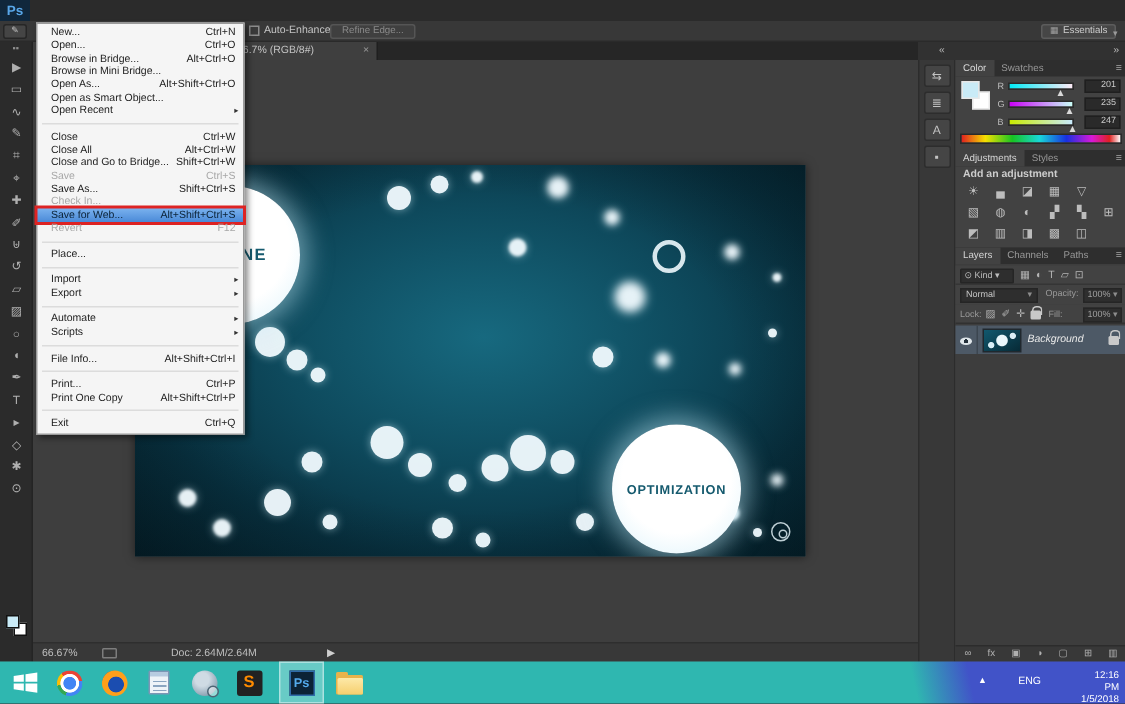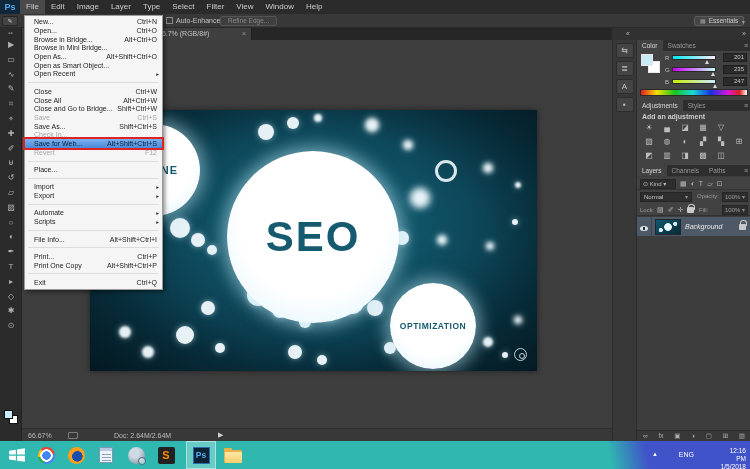--- a/index.html
+++ b/index.html
@@ -58,21 +58,21 @@
   #artboard::after { content:""; position:absolute; inset:0;
     background:radial-gradient(ellipse at 50% 48%, transparent 55%, rgba(2,15,20,.45) 100%); }
   .bubble { position:absolute; border-radius:50%;
     background:radial-gradient(circle at 50% 42%, #ffffff 55%, #eef9fd 76%, #cdeaf5 92%, #b7e1ef 100%);
     box-shadow:0 0 16px 5px rgba(195,238,252,.5); display:flex; align-items:center; justify-content:center; z-index:3; }
   .bubble .bt { font-weight:bold; color:#155a6e; letter-spacing:1px; }
   #bubble-seo { left:137px; top:41px; width:172px; height:172px; }
   #bubble-seo .bt { font-size:42px; letter-spacing:2px; }
   #bubble-search { left:301px; top:8px; width:68px; height:68px; }
   #bubble-search .bt { font-size:10px; }
-  #bubble-opt { left:300px; top:173px; width:86px; height:86px; }
+  #bubble-opt { left:318px; top:173px; width:86px; height:86px; }
   #bubble-opt .bt { font-size:8.5px; letter-spacing:.5px; }
   #bubble-engine { left:18px; top:14px; width:92px; height:92px; }
   #bubble-engine .bt { font-size:11px; }
   .dot { position:absolute; border-radius:50%; background:#f2fbff; opacity:.95; z-index:2;
     box-shadow:0 0 6px rgba(215,245,255,.55); }
   #ring { position:absolute; left:345px; top:50px; width:22px; height:22px; border-radius:50%;
     border:3px solid #eef9fd; filter:blur(.4px); z-index:2; opacity:.9; }
   #watermark { position:absolute; left:424px; top:238px; width:13px; height:13px; border-radius:50%;
     border:1px solid rgba(235,250,255,.8); z-index:4; }
   #watermark::after { content:""; position:absolute; left:3.5px; top:3.5px; width:4px; height:4px;
@@ -201,32 +201,20 @@
   #tray .lang { position:absolute; right:56px; top:10px; font-size:7px; }
   #tray .clock { position:absolute; right:4px; top:6px; font-size:6.5px; text-align:right; line-height:8px; }
 </style>
 </head>
 <body>
 
 <div id="app">
 
   <div id="menubar">
     <div id="ps-logo">Ps</div>
-    <div id="menubar-items" style="display: flex;">
-        <div class="mb-item open">File</div>
-        <div class="mb-item">Edit</div>
-        <div class="mb-item">Image</div>
-        <div class="mb-item">Layer</div>
-        <div class="mb-item">Type</div>
-        <div class="mb-item">Select</div>
-        <div class="mb-item">Filter</div>
-        <div class="mb-item">View</div>
-        <div class="mb-item">Window</div>
-        <div class="mb-item">Help</div>
-      </div>
   </div>
 
   <div id="optionsbar">
     <div id="tool-preset">✎</div>
     <div id="auto-enhance">
       <span class="box"></span>
       <span class="lbl">Auto-Enhance</span>
     </div>
     <div id="refine-edge">Refine Edge...</div>
     <div id="workspace-btn">
@@ -274,23 +262,20 @@
     <div id="tb-swatches">
       <span class="fg" style="background: rgb(201, 235, 247);"></span>
       <span class="bg"></span>
     </div>
   </div>
 
   <div id="canvas">
     <div id="artboard">
       <div class="bubble" id="bubble-engine">
         <span class="bt">ENGINE</span>
-      </div>
-      <div class="bubble" id="bubble-seo">
-        <span class="bt">SEO</span>
       </div>
       <div class="bubble" id="bubble-opt">
         <span class="bt">OPTIMIZATION</span>
       </div>
       <div id="ring"></div>
       <div id="dots">
           <div class="dot" style="left: 168px; top: 14px; height: 16px; width: 16px;"></div>
           <div class="dot" style="left: 197px; top: 7px; height: 12px; width: 12px;"></div>
           <div class="dot" style="left: 224px; top: 4px; height: 8px; width: 8px; filter: blur(1px);"></div>
           <div class="dot" style="left: 275px; top: 8px; height: 14px; width: 14px; filter: blur(2px);"></div>

